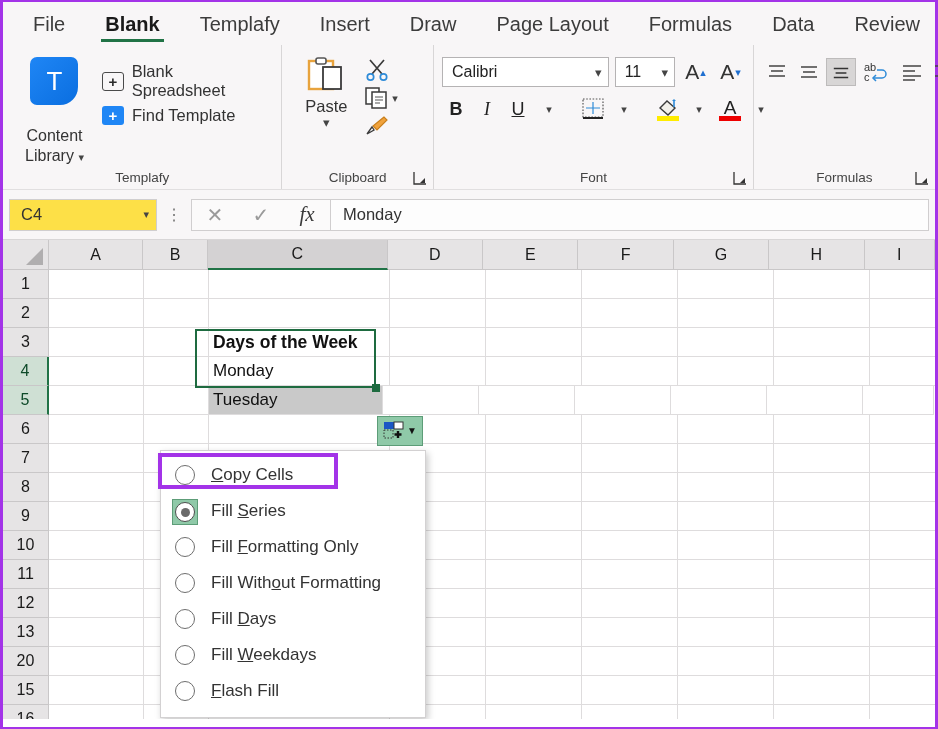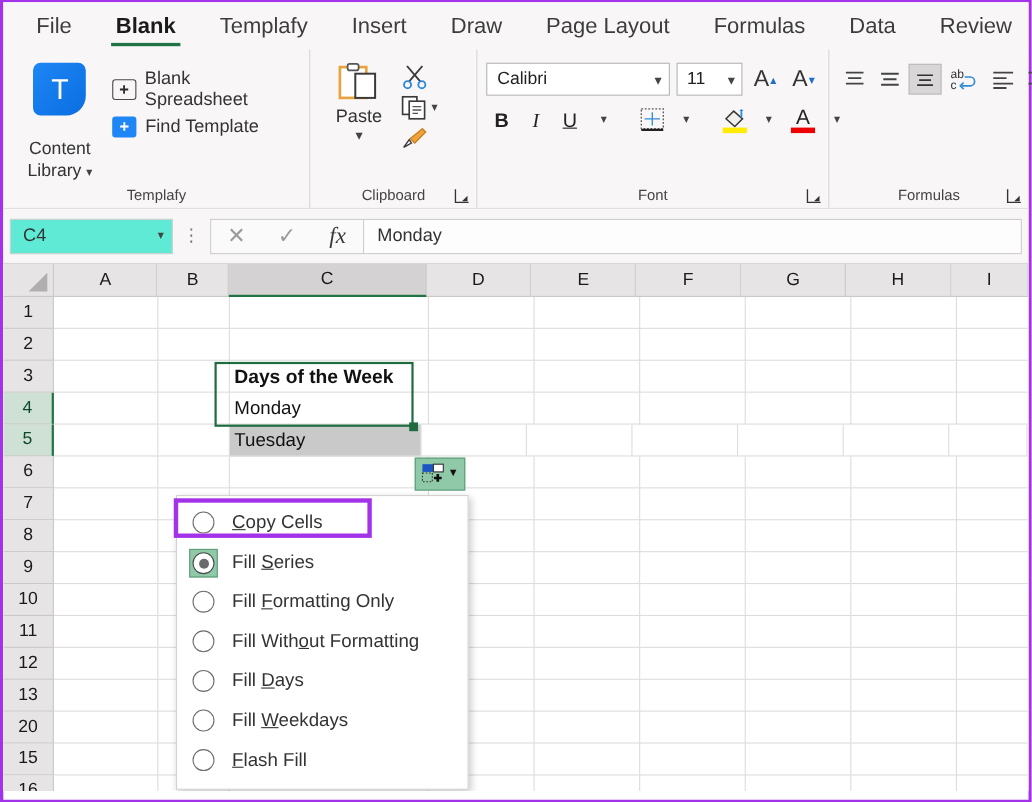--- a/index.html
+++ b/index.html
@@ -149,21 +149,21 @@
     cursor: pointer;
   }
   .abtn.on { background: #d8d6d6; border: 1px solid #bdbbbb; }
 
   
   .formulabar {
     height: 50px; background: #f8f6f7; display: flex; align-items: center;
     padding: 0 6px; gap: 0; border-bottom: 1px solid #d8d6d7;
   }
   .namebox {
-    width: 148px; height: 32px; background: #5eead4; border: 1px solid #d0cecf;
+    width: 148px; height: 32px; background: #fde047; border: 1px solid #d0cecf;
     display: flex; align-items: center; justify-content: space-between;
     padding: 0 7px 0 11px; font-size: 16.5px; color: #333; cursor: pointer; gap: 28px;
   }
   .fb-dots {
     width: 34px; text-align: center; color: #777; font-size: 16px; cursor: pointer;
     letter-spacing: 0; line-height: 1;
   }
   .fb-btns {
     display: flex; align-items: center; height: 32px;
     background: #fbfafa; border: 1px solid #d0cecf; border-right: none;

